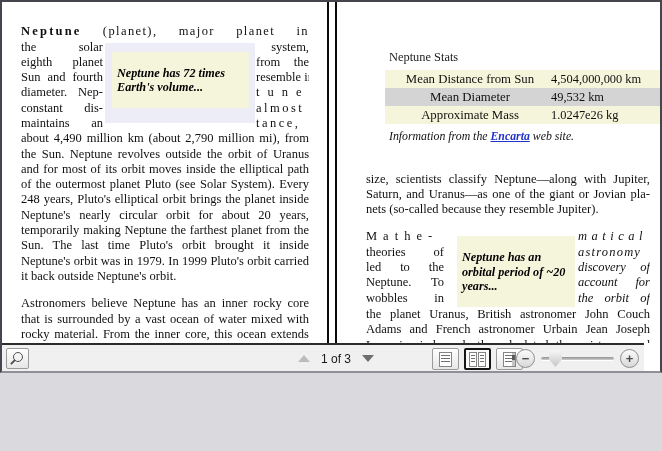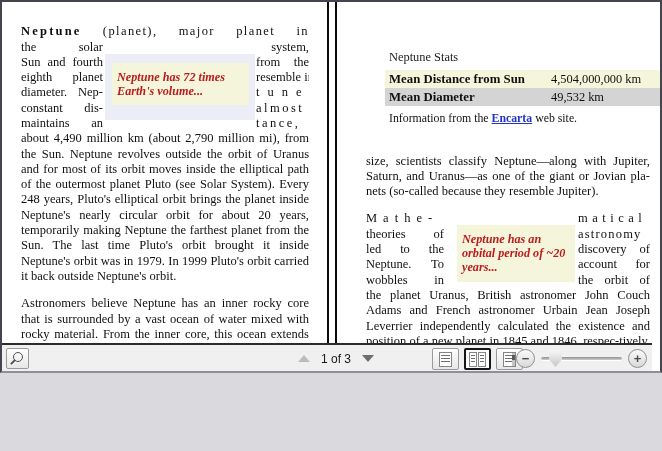--- a/index.html
+++ b/index.html
@@ -15,58 +15,58 @@
   .gutter{position:absolute;left:325px;top:0;bottom:0;width:10px;box-sizing:border-box;
           border-left:2px solid #0a0a0a;border-right:2px solid #0a0a0a;background:#fff;}
 
   .para{text-align:justify;}
   .p-sp{margin-top:12px;}
 
   .line1{text-align:justify;text-align-last:justify;letter-spacing:1.4px;height:15.5px;overflow:hidden;}
   .line1 .tw{font-weight:bold;letter-spacing:2.2px;}
 
   
-  .wz{display:flex;align-items:center;}
+  .wz{display:flex;}
   .wcol{overflow:hidden;}
   .frag{height:15.3px;line-height:15.3px;white-space:nowrap;overflow:hidden;}
   .jl{text-align:justify;text-align-last:justify;}
   .ar{text-align:right;}
   .lsxl{letter-spacing:8px;}
   .lsl{letter-spacing:6px;}
   .lsl2{letter-spacing:4.5px;}
   .lsm{letter-spacing:2.5px;}
   .lss{letter-spacing:1.2px;}
 
   .wzl .wcol-l{width:82px;}
   .wzl .wcol-m{width:153px;}
   .wzl .wcol-r{flex:1;}
   .floater-bg{background:#ecedf7;margin:3px 1px 0 2px;padding:9px 6px 15px 7px;}
-  .pq{background:#f5f5dc;color:#b91c1c;font-style:italic;font-weight:bold;
-      font-size:12.2px;line-height:14.2px;padding:7px 5px;}
+  .pq{background:#f5f5dc;color:#000000;font-style:italic;font-weight:bold;
+      font-size:12.2px;line-height:14.2px;padding:14px 5px;}
 
   .wzr .wcol-l{width:78px;}
   .wzr .wcol-m{width:134px;}
-  .wzr .wcol-r{flex:1;}
+  .wzr .wcol-r{flex:1;font-style:italic;}
   .wzr .pq{margin:7px 3px 0 13px;}
 
   
   .stats{margin:26px 0 0 19px;width:276px;}
   .stats-title{font-size:12.4px;color:#222;margin:0 0 5px 4px;}
   .srow{display:flex;height:18px;align-items:center;}
   .row-a{background:#f5f5dc;}
   .row-b{background:#d4d4d4;}
-  .slabel{width:162px;font-weight:bold;font-size:12.8px;padding-left:4px;white-space:nowrap;overflow:hidden;}
+  .slabel{width:162px;font-weight:normal;font-size:12.8px;padding-left:4px;white-space:nowrap;overflow:hidden;text-align:center;}
   .sval{flex:1;font-size:12.4px;white-space:nowrap;overflow:hidden;}
-  .stats-note{font-size:11.8px;color:#111;margin:5px 0 0 4px;}
+  .stats-note{font-style:italic;font-size:11.8px;color:#111;margin:5px 0 0 4px;}
   .stats-note a{color:#2233cc;font-weight:bold;text-decoration:underline;cursor:pointer;}
   .p1r{margin-top:27px;}
   .wzr{margin-top:12px;}
 
   
-  .toolbar{position:absolute;left:0;right:8px;bottom:0;height:28px;box-sizing:border-box;
+  .toolbar{position:absolute;left:0;right:16px;bottom:0;height:28px;box-sizing:border-box;
            background:#f0f0f1;border-top:2px solid #2c2c2c;
            font-family:"Liberation Sans","DejaVu Sans",sans-serif;}
   .tool-btn{box-sizing:border-box;border:1px solid #9a9a9a;border-radius:2px;
             background:linear-gradient(#fefefe,#e7e7e7);padding:0;cursor:pointer;
             display:flex;align-items:center;justify-content:center;}
   .find-btn{position:absolute;left:4px;top:3px;width:23px;height:21px;}
   .mag{position:relative;width:13px;height:13px;display:block;}
   .mag::before{content:"";position:absolute;right:1px;top:0;width:8px;height:8px;
                border:1.6px solid #4f4f4f;border-radius:50%;}
   .mag::after{content:"";position:absolute;left:1px;bottom:0;width:2px;height:6px;
@@ -112,22 +112,22 @@
 
 <div class="window">
   <div class="content">
 
     <div class="page page-left">
       <div class="line1"><span class="tw">Neptune</span><span> (planet), major planet in</span></div>
 
       <div class="wz wzl">
         <div class="wcol wcol-l">
           <div class="frag jl">the solar</div>
+          <div class="frag jl">eighth planet</div>
           <div class="frag jl">Sun and fourth</div>
-          <div class="frag jl">eighth planet</div>
           <div class="frag jl">diameter. Nep-</div>
           <div class="frag jl">constant dis-</div>
           <div class="frag jl">maintains an</div>
         </div>
         <div class="wcol wcol-m">
           <div class="floater-bg">
             <div class="pq">Neptune has 72 times Earth's volume...</div>
           </div>
         </div>
         <div class="wcol wcol-r">
@@ -149,20 +149,24 @@
     <div class="page page-right">
       <div class="stats">
         <div class="stats-title">Neptune Stats</div>
         <div class="srow row-a">
           <span class="slabel">Mean Distance from Sun</span>
           <span class="sval">4,504,000,000 km</span>
         </div>
         <div class="srow row-b">
           <span class="slabel">Mean Diameter</span>
           <span class="sval">49,532 km</span>
+        </div>
+        <div class="srow row-a">
+          <span class="slabel">Approximate Mass</span>
+          <span class="sval">1.0247e26 kg</span>
         </div>
         <div class="stats-note"><span>Information from the </span><a>Encarta</a><span> web site.</span></div>
       </div>
 
       <div class="para p1r">size, scientists classify Neptune—along with Jupiter, Saturn, and Uranus—as one of the giant or Jovian pla-nets (so-called because they resemble Jupiter).</div>
 
       <div class="wz wzr">
         <div class="wcol wcol-l">
           <div class="frag lsl">Mathe-</div>
           <div class="frag jl">theories of</div>

